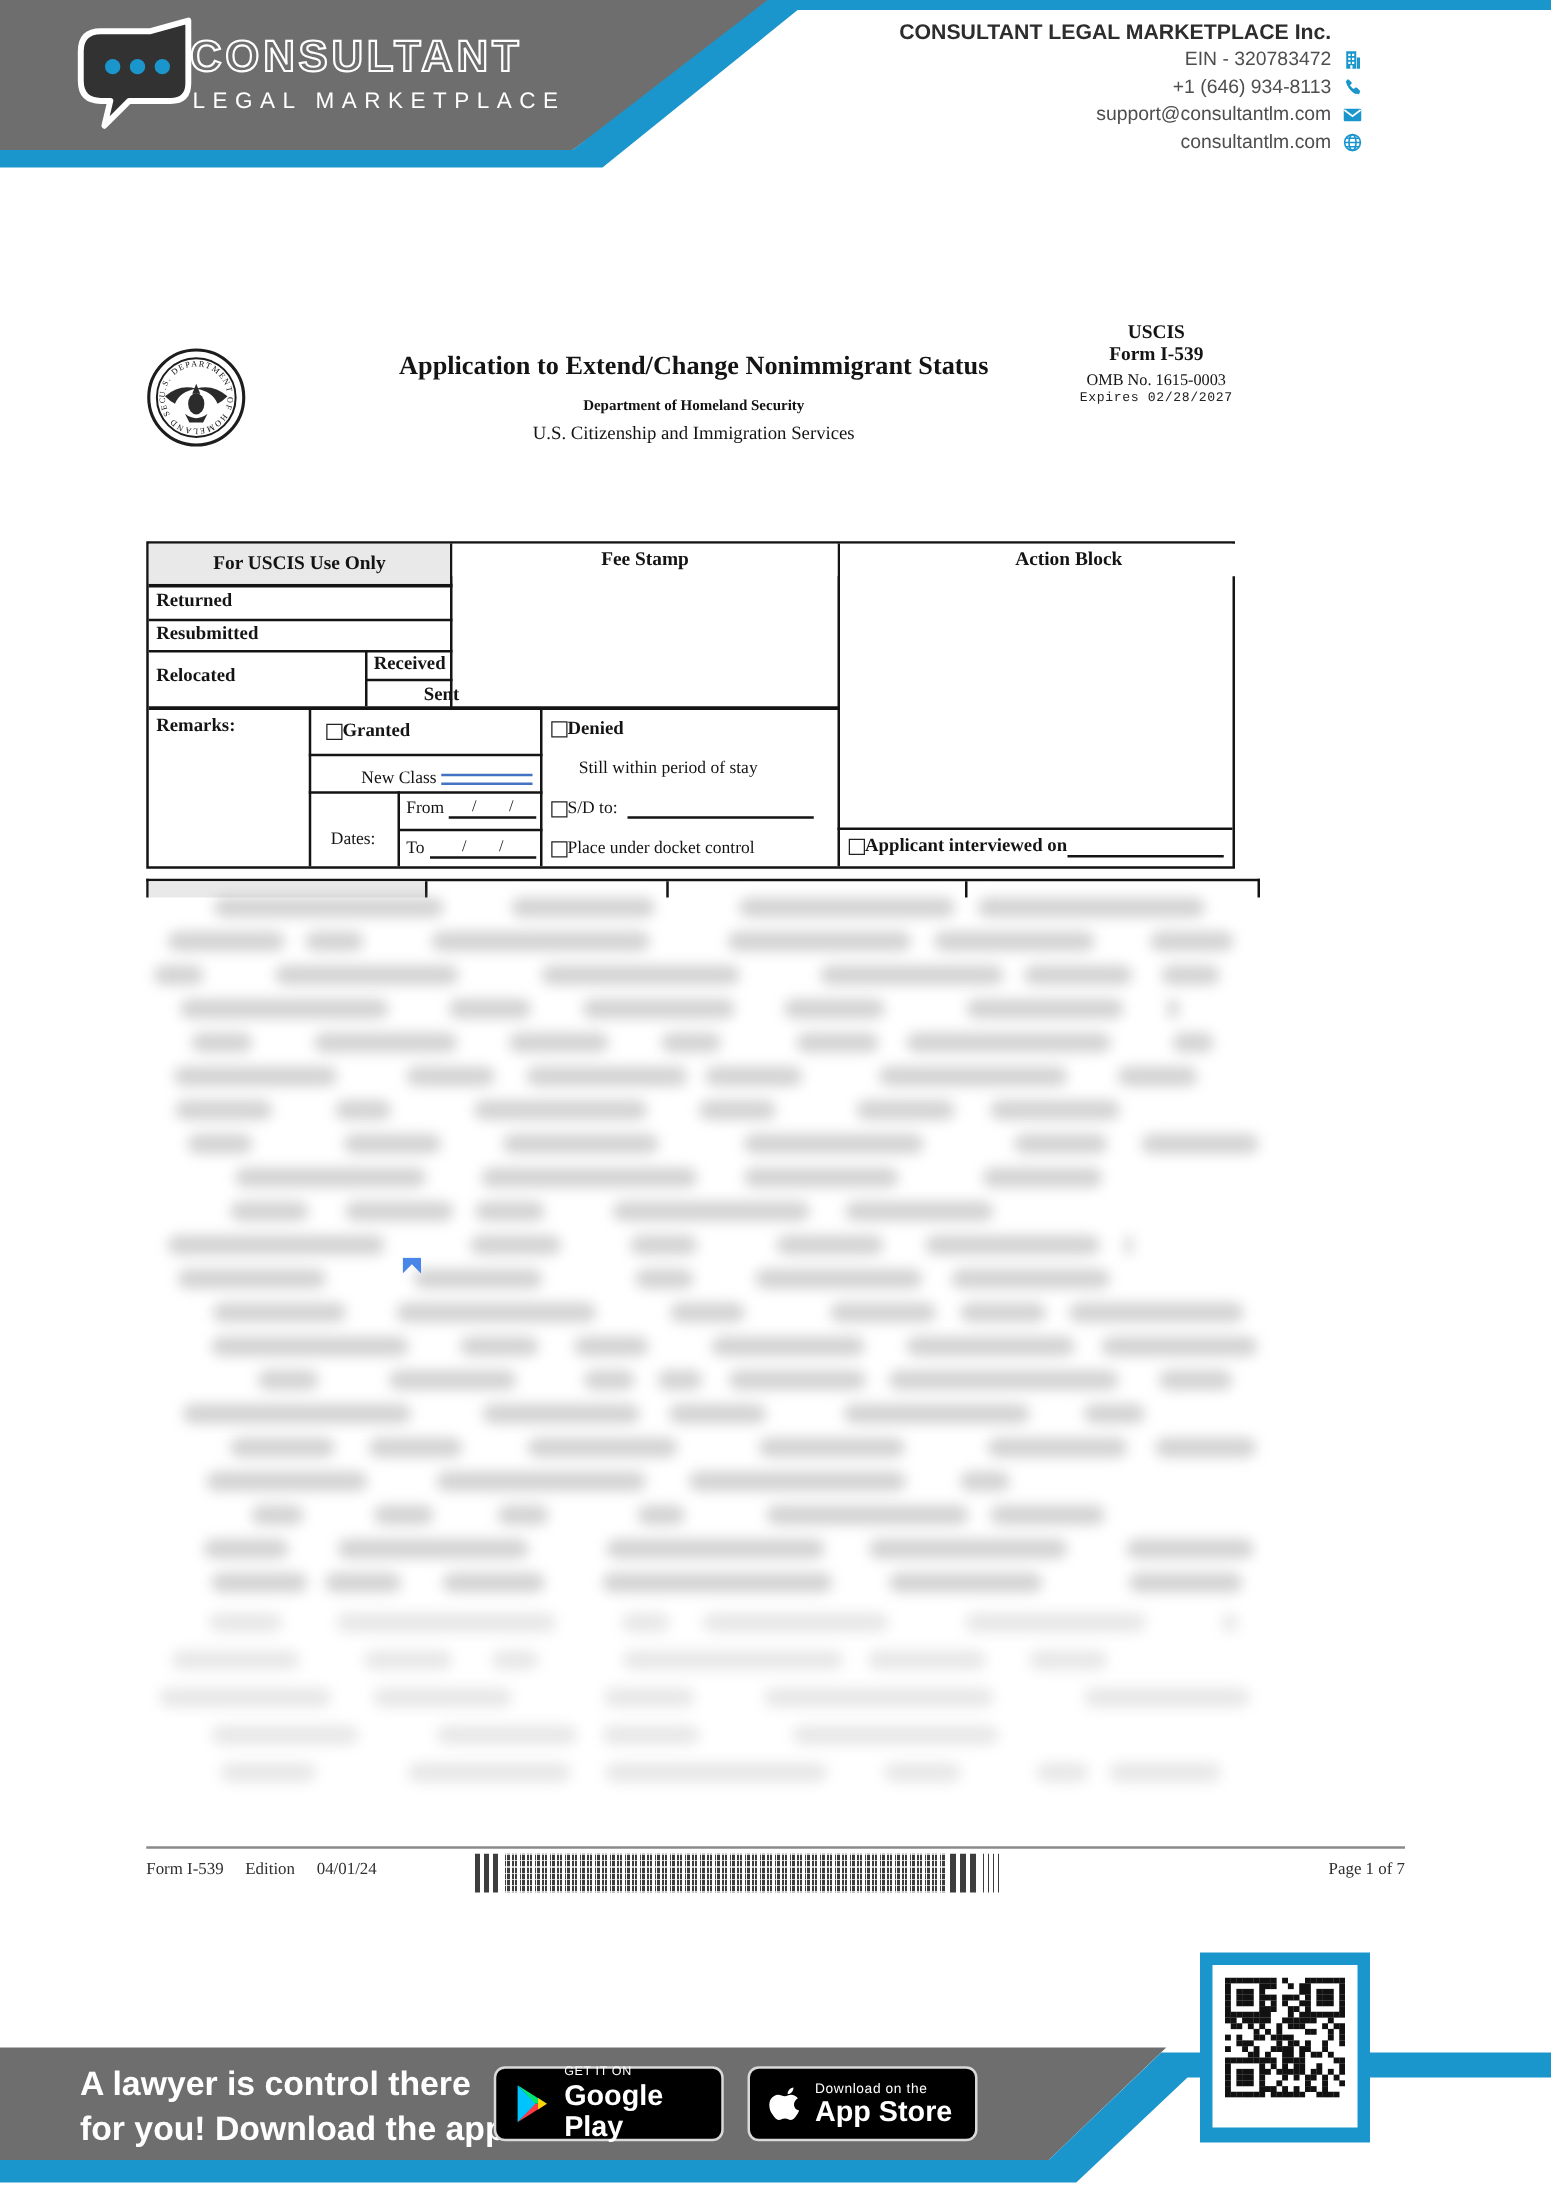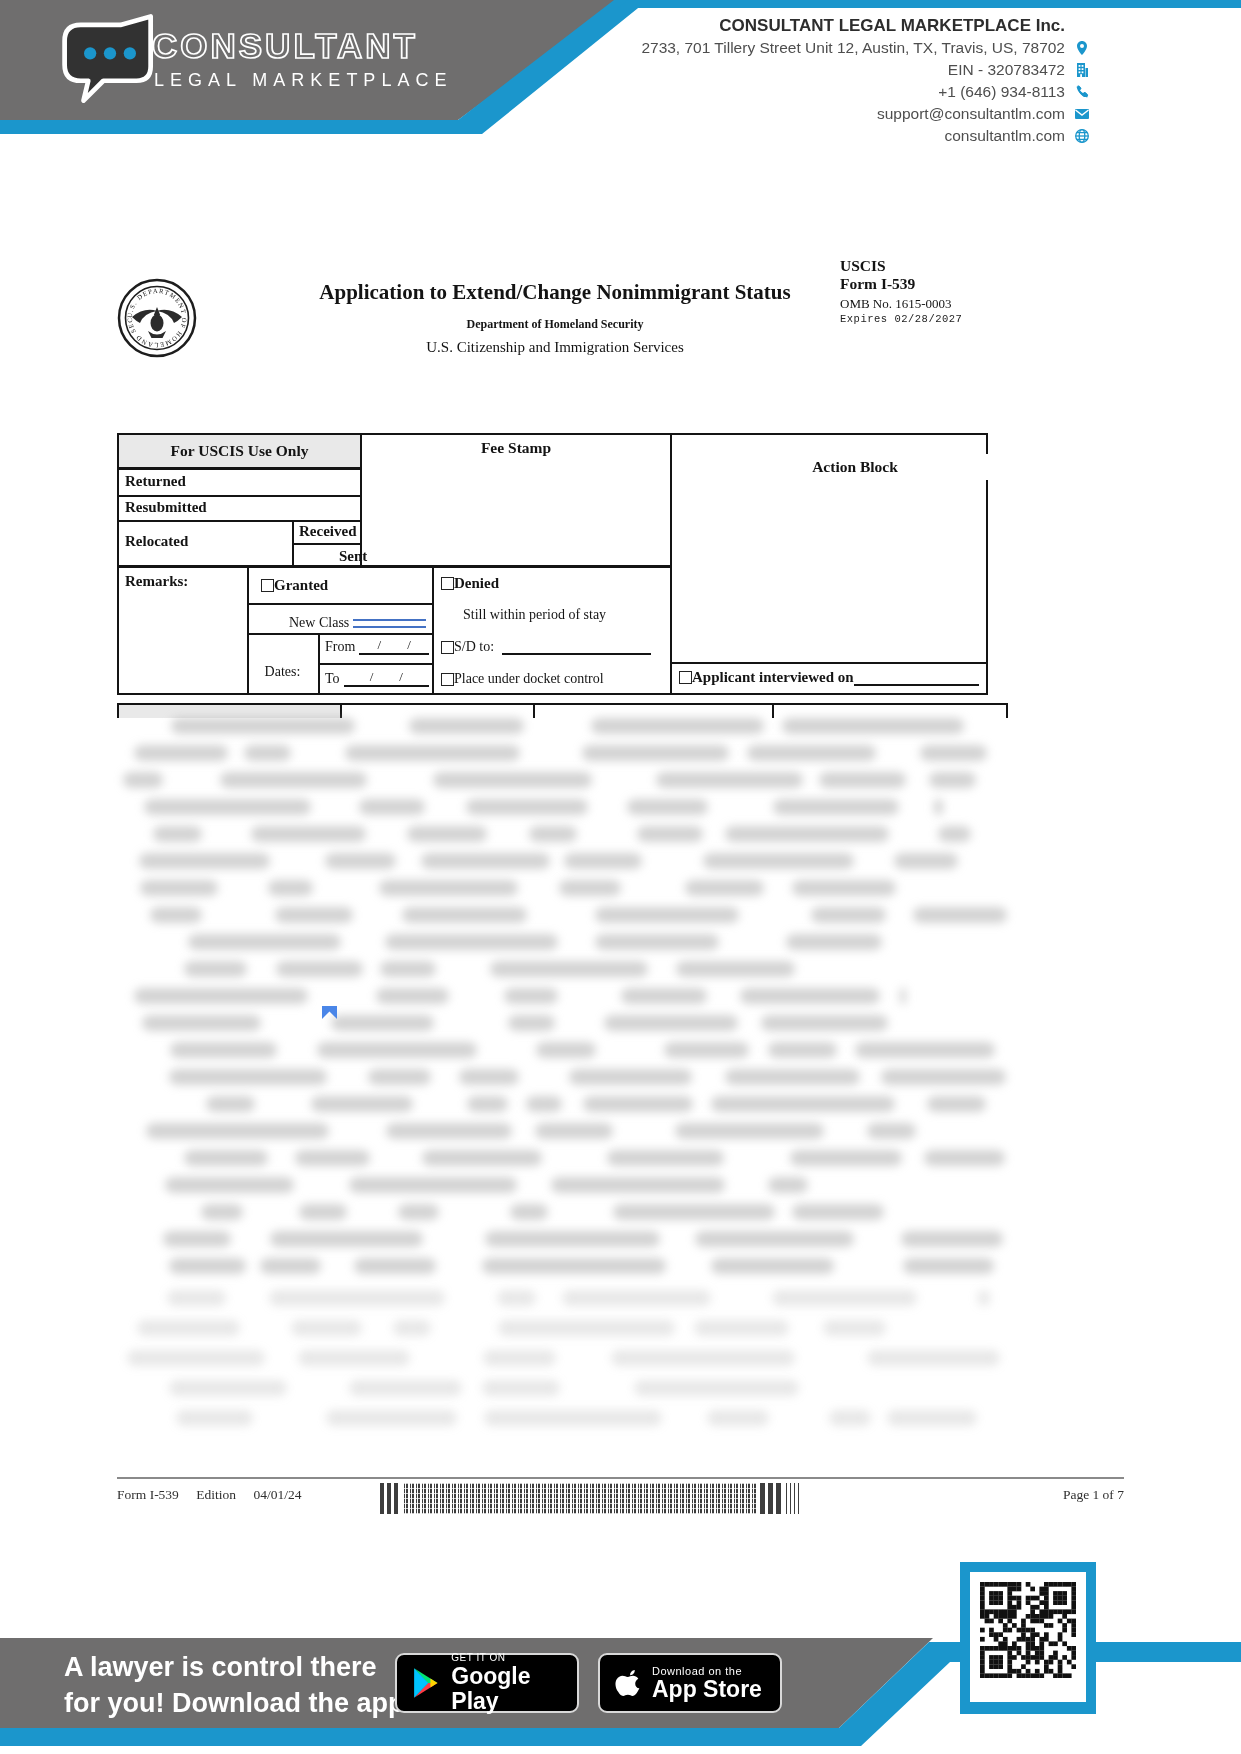--- a/index.html
+++ b/index.html
@@ -66,26 +66,20 @@
 </svg>
 <div class="ab logo-1" style="left:152px;top:26px;">CONSULTANT</div>
 <div class="ab logo-2" style="left:154px;top:70px;">LEGAL MARKETPLACE</div>
 
 <div class="ab contact" style="left:380px;top:15px;width:710px;">
   <div class="crow">
     <span class="ctext cname">CONSULTANT LEGAL MARKETPLACE Inc.</span>
     <span class="cicon"></span>
   </div>
   <div class="crow">
-    <span class="ctext">2733, 701 Tillery Street Unit 12, Austin, TX, Travis, US, 78702</span>
-    <svg class="cicon" viewBox="0 0 16 16">
-        <path fill="#1b96cc" d="M8 1C5.2 1 3 3.2 3 6c0 3.8 5 9 5 9s5-5.2 5-9c0-2.8-2.2-5-5-5zm0 7a2 2 0 1 1 0-4 2 2 0 0 1 0 4z"></path>
-      </svg>
-  </div>
-  <div class="crow">
     <span class="ctext">EIN - 320783472</span>
     <svg class="cicon" viewBox="0 0 16 16">
         <g fill="#1b96cc">
           <rect x="3" y="1" width="8" height="14"></rect>
           <rect x="11.5" y="6" width="2.5" height="9"></rect>
         </g>
         <g fill="#fff">
           <rect x="4.6" y="3" width="1.8" height="1.8"></rect>
           <rect x="7.6" y="3" width="1.8" height="1.8"></rect>
           <rect x="4.6" y="6.2" width="1.8" height="1.8"></rect>
@@ -139,21 +133,21 @@
     <path d="M15 39 q12 -10 25 -6 q-13 2 -17 12 q-4 -2 -8 -6z"></path>
     <path d="M65 39 q-12 -10 -25 -6 q13 2 17 12 q4 -2 8 -6z"></path>
     <path d="M31 53 q9 7 18 0 l-3.5 7 h-11 z"></path>
   </g>
 </svg>
 
 <div class="ab serif" style="left:230px;top:280px;width:650px;text-align:center;font-size:21px;font-weight:700;">Application to Extend/Change Nonimmigrant Status</div>
 <div class="ab serif" style="left:230px;top:317px;width:650px;text-align:center;font-size:12px;font-weight:700;">Department of Homeland Security</div>
 <div class="ab serif" style="left:230px;top:339px;width:650px;text-align:center;font-size:15px;">U.S. Citizenship and Immigration Services</div>
 
-<div class="ab" style="left:840px;top:257px;width:170px;text-align:left;">
+<div class="ab" style="left:840px;top:257px;width:170px;text-align:center;">
   <div class="serif" style="font-size:15.5px;font-weight:700;">USCIS</div>
   <div class="serif" style="font-size:15.5px;font-weight:700;">Form I-539</div>
   <div class="serif" style="font-size:13px;margin-top:3px;">OMB No. 1615-0003</div>
   <div style="font-family:'Liberation Mono',monospace;font-size:10.5px;letter-spacing:.5px;color:#222;margin-top:1px;">Expires 02/28/2027</div>
 </div>
 
 <div class="ab serif" style="left:117px;top:433px;width:867px;height:258px;border:2px solid #141414;">
 
   <div class="ln" style="left:0;top:32px;width:243px;height:2.5px;"></div>
   <div class="ln" style="left:0;top:60px;width:243px;height:2px;"></div>
@@ -166,21 +160,21 @@
   <div class="ln" style="left:128px;top:132px;width:2px;height:126px;"></div>
   <div class="ln" style="left:313px;top:132px;width:2px;height:126px;"></div>
   <div class="ln" style="left:128px;top:168px;width:187px;height:2px;"></div>
   <div class="ln" style="left:128px;top:198px;width:187px;height:2px;"></div>
   <div class="ln" style="left:199px;top:198px;width:2px;height:60px;"></div>
   <div class="ln" style="left:201px;top:228px;width:114px;height:2px;"></div>
   <div class="ln" style="left:551px;top:227px;width:316px;height:2px;"></div>
 
   <div class="ab cellhead serif" style="left:0;top:0;width:241px;height:32px;">For USCIS Use Only</div>
   <div class="ab cellhead serif" style="left:243px;top:0;width:308px;height:26px;background:#fff;">Fee Stamp</div>
-  <div class="ab cellhead serif" style="left:553px;top:0;width:366px;height:26px;background:#fff;margin-top:19px;">Action Block</div>
+  <div class="ab cellhead serif" style="left:553px;top:0;width:366px;height:26px;background:#fff;">Action Block</div>
 
   <div class="ab tbl-lbl" style="left:6px;top:38px;">Returned</div>
   <div class="ab tbl-lbl" style="left:6px;top:64px;">Resubmitted</div>
   <div class="ab tbl-lbl" style="left:6px;top:98px;">Relocated</div>
   <div class="ab tbl-lbl" style="left:180px;top:88px;">Received</div>
   <div class="ab tbl-lbl" style="left:180px;top:113px;margin-left:40px;">Sent</div>
   <div class="ab tbl-lbl" style="left:6px;top:138px;">Remarks:</div>
 
   <div class="ab chkrow" style="left:142px;top:142px;">
     <span class="cb"></span>

